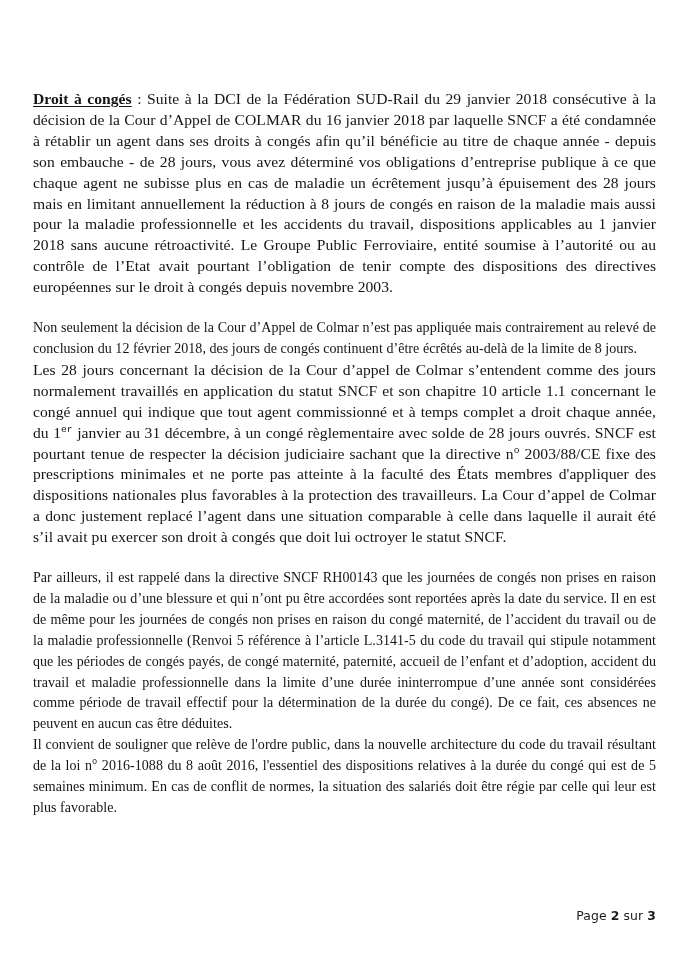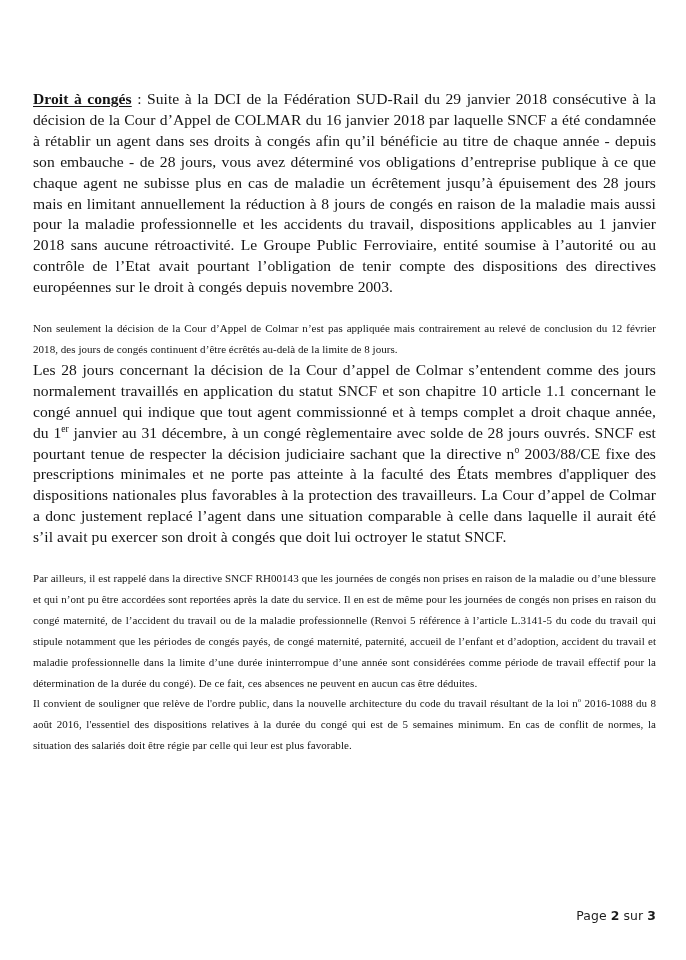--- a/index.html
+++ b/index.html
@@ -55,31 +55,32 @@
   .lead {
     font-weight: bold;
     text-decoration: underline;
     text-underline-offset: 1.5px;
   }
 
   
   .subpara {
     text-align: justify;
     text-justify: inter-word;
-    font-size: 11px;
+    font-size: 14px;
     line-height: 20.9px;
     margin: 0;
     color: #141414;
     letter-spacing: 0.05px;
   }
 
   sup {
     font-size: 0.62em;
     vertical-align: super;
     line-height: 0;
+    font-family: Liberation Mono, monospace;
   }
 
   .footer {
     position: absolute;
     right: 30px;
     top: 908px;
     font-family: "DejaVu Sans", "Liberation Sans", sans-serif;
     font-size: 12.4px;
     color: #1b1b1b;
     letter-spacing: 0.1px;

